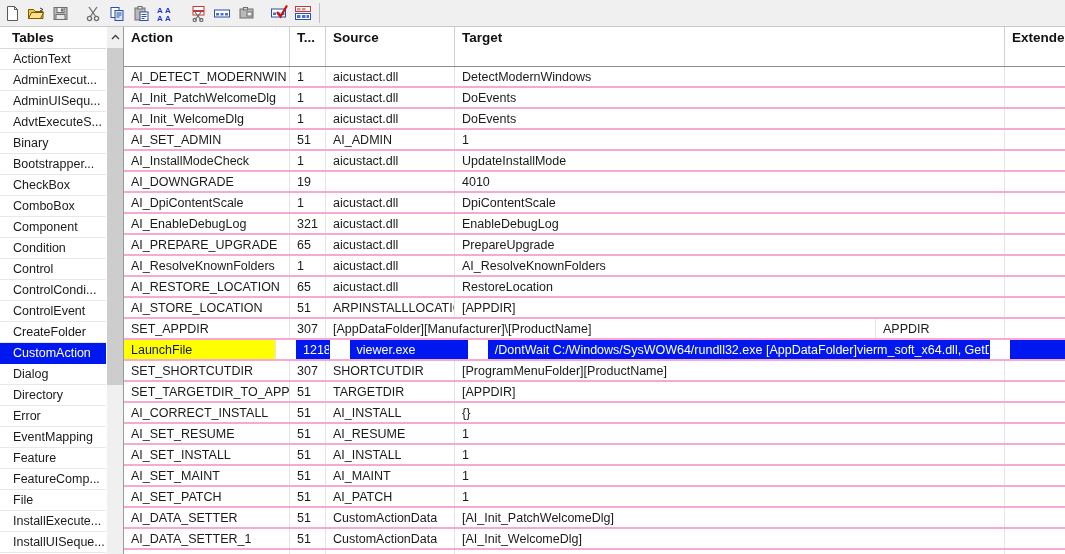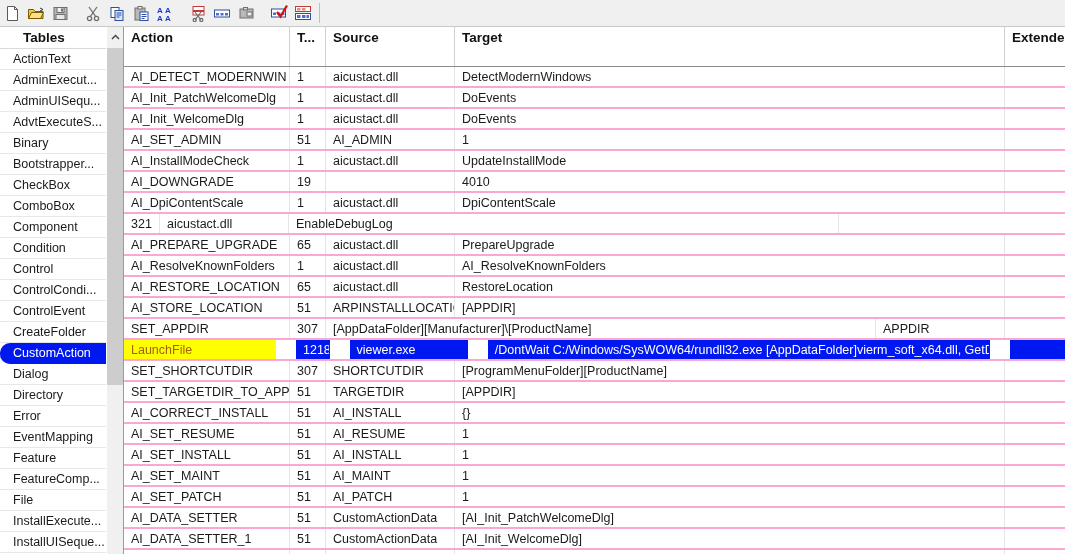--- a/index.html
+++ b/index.html
@@ -53,21 +53,21 @@
     width: 124px;
     height: 527px;
     background: #ffffff;
     border-right: 1px solid #9a9a9a;
     box-sizing: border-box;
     overflow: hidden;
   }
   .side-header {
     height: 22px;
     line-height: 22px;
-    padding-left: 23px;
+    padding-left: 12px;
     font-size: 13.5px;
     font-weight: bold;
     color: #111111;
     background: #ffffff;
     border-bottom: 1px solid #dadada;
     box-sizing: border-box;
     width: 106px;
   }
   .side-list {
     position: absolute;
@@ -84,21 +84,20 @@
     border-bottom: 1px solid #e8e8e8;
     box-sizing: border-box;
     white-space: nowrap;
     overflow: hidden;
     cursor: default;
   }
   .side-item.selected {
     background: #0018f0;
     color: #ffffff;
     border-bottom: 1px solid #0018f0;
-    border-radius: 10px;
   }
 
   
   #side-scroll {
     position: absolute;
     right: 0; top: 0;
     width: 17px;
     height: 100%;
     background: #f0f0f0;
     border-left: 1px solid #ffffff;
@@ -164,21 +163,21 @@
     overflow: hidden;
     cursor: default;
   }
   
   .c-action  { width: 166px; }
   .c-type    { width: 36px;  }
   .c-source  { width: 129px; }
   .c-target  { width: 550px; }
   .c-ext     { width: 60px; border-right: none; }
 
-  .cell.hl-yellow { background: #ffff00; color: #a16207; }
+  .cell.hl-yellow { background: #ffff00; color: #0f172a; }
   .cell.hl-blue   { background: #0018f0; color: #ffffff; border-right-color:#0018f0;margin-left:20px; }
 
   .row.sel .cell { border-bottom-color: transparent; }
 </style>
 </head>
 <body>
 
 <div id="app">
 
   <div id="toolbar">
@@ -392,20 +391,21 @@
           <div class="cell c-ext"></div>
         </div>
         <div class="row">
           <div class="cell c-action">AI_DpiContentScale</div>
           <div class="cell c-type">1</div>
           <div class="cell c-source">aicustact.dll</div>
           <div class="cell c-target">DpiContentScale</div>
           <div class="cell c-ext"></div>
         </div>
         <div class="row">
+          <div class="cell c-action">AI_EnableDebugLog</div>
           <div class="cell c-type">321</div>
           <div class="cell c-source">aicustact.dll</div>
           <div class="cell c-target">EnableDebugLog</div>
           <div class="cell c-ext"></div>
         </div>
         <div class="row">
           <div class="cell c-action">AI_PREPARE_UPGRADE</div>
           <div class="cell c-type">65</div>
           <div class="cell c-source">aicustact.dll</div>
           <div class="cell c-target">PrepareUpgrade</div>

